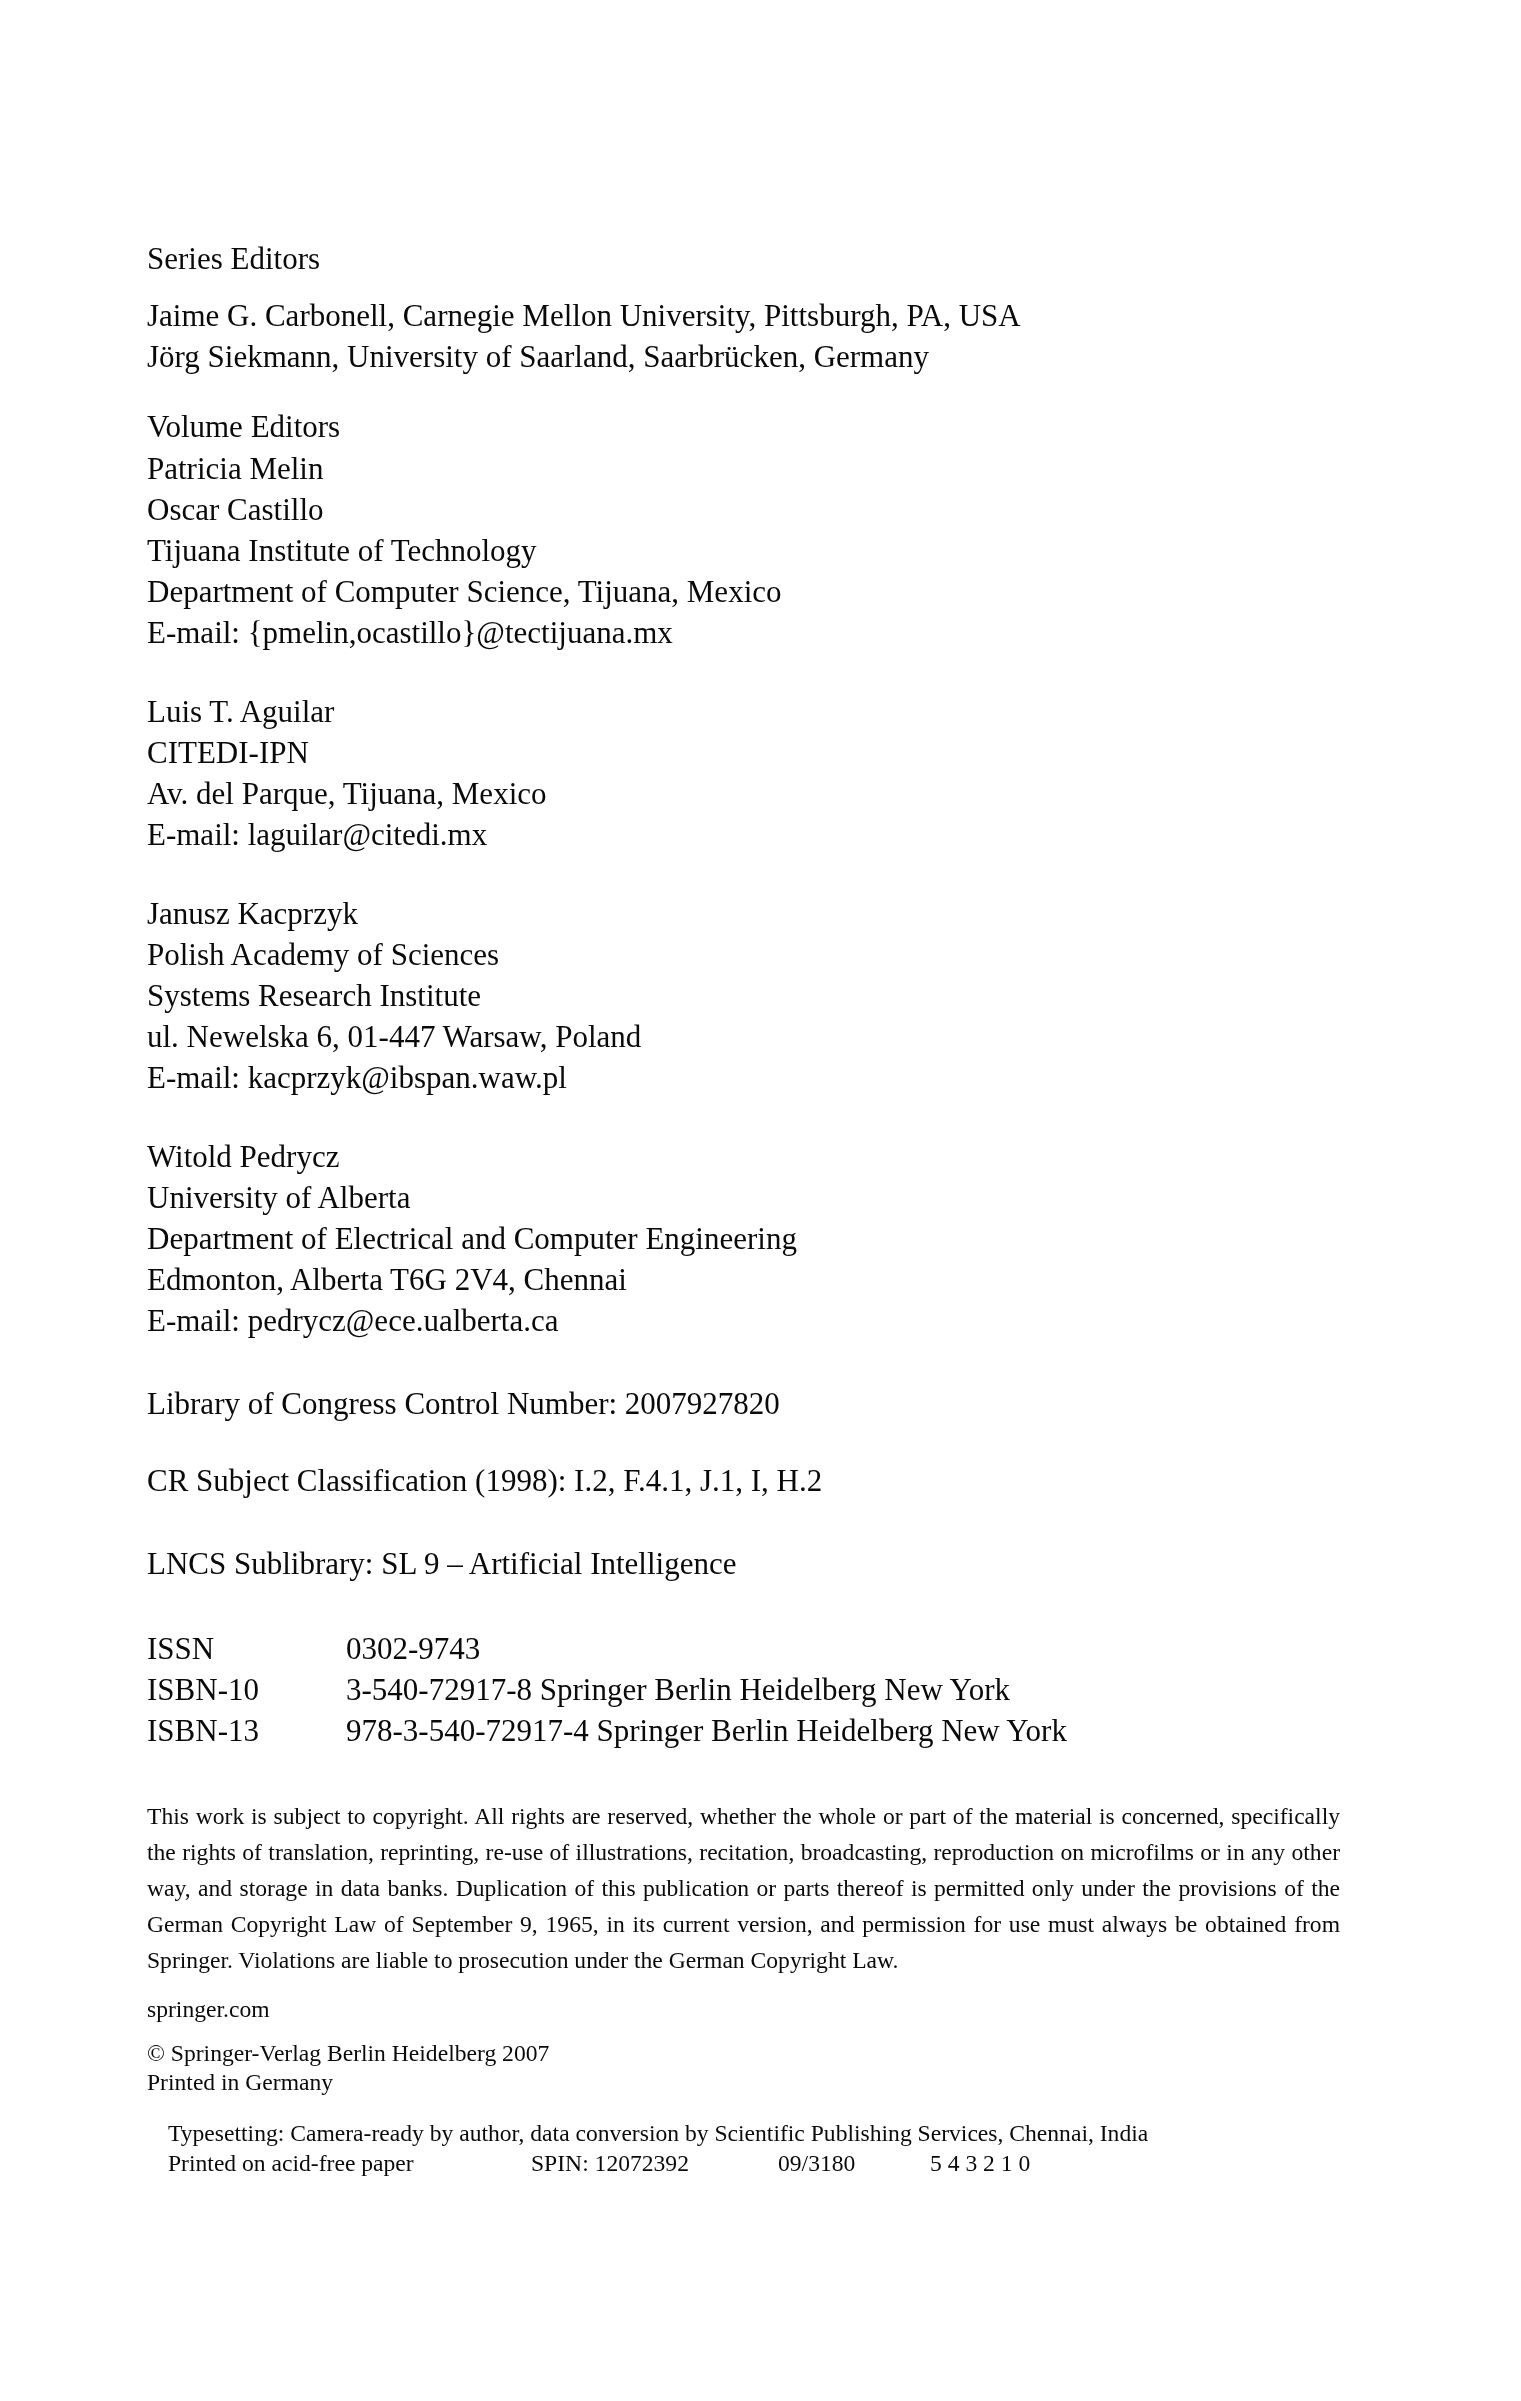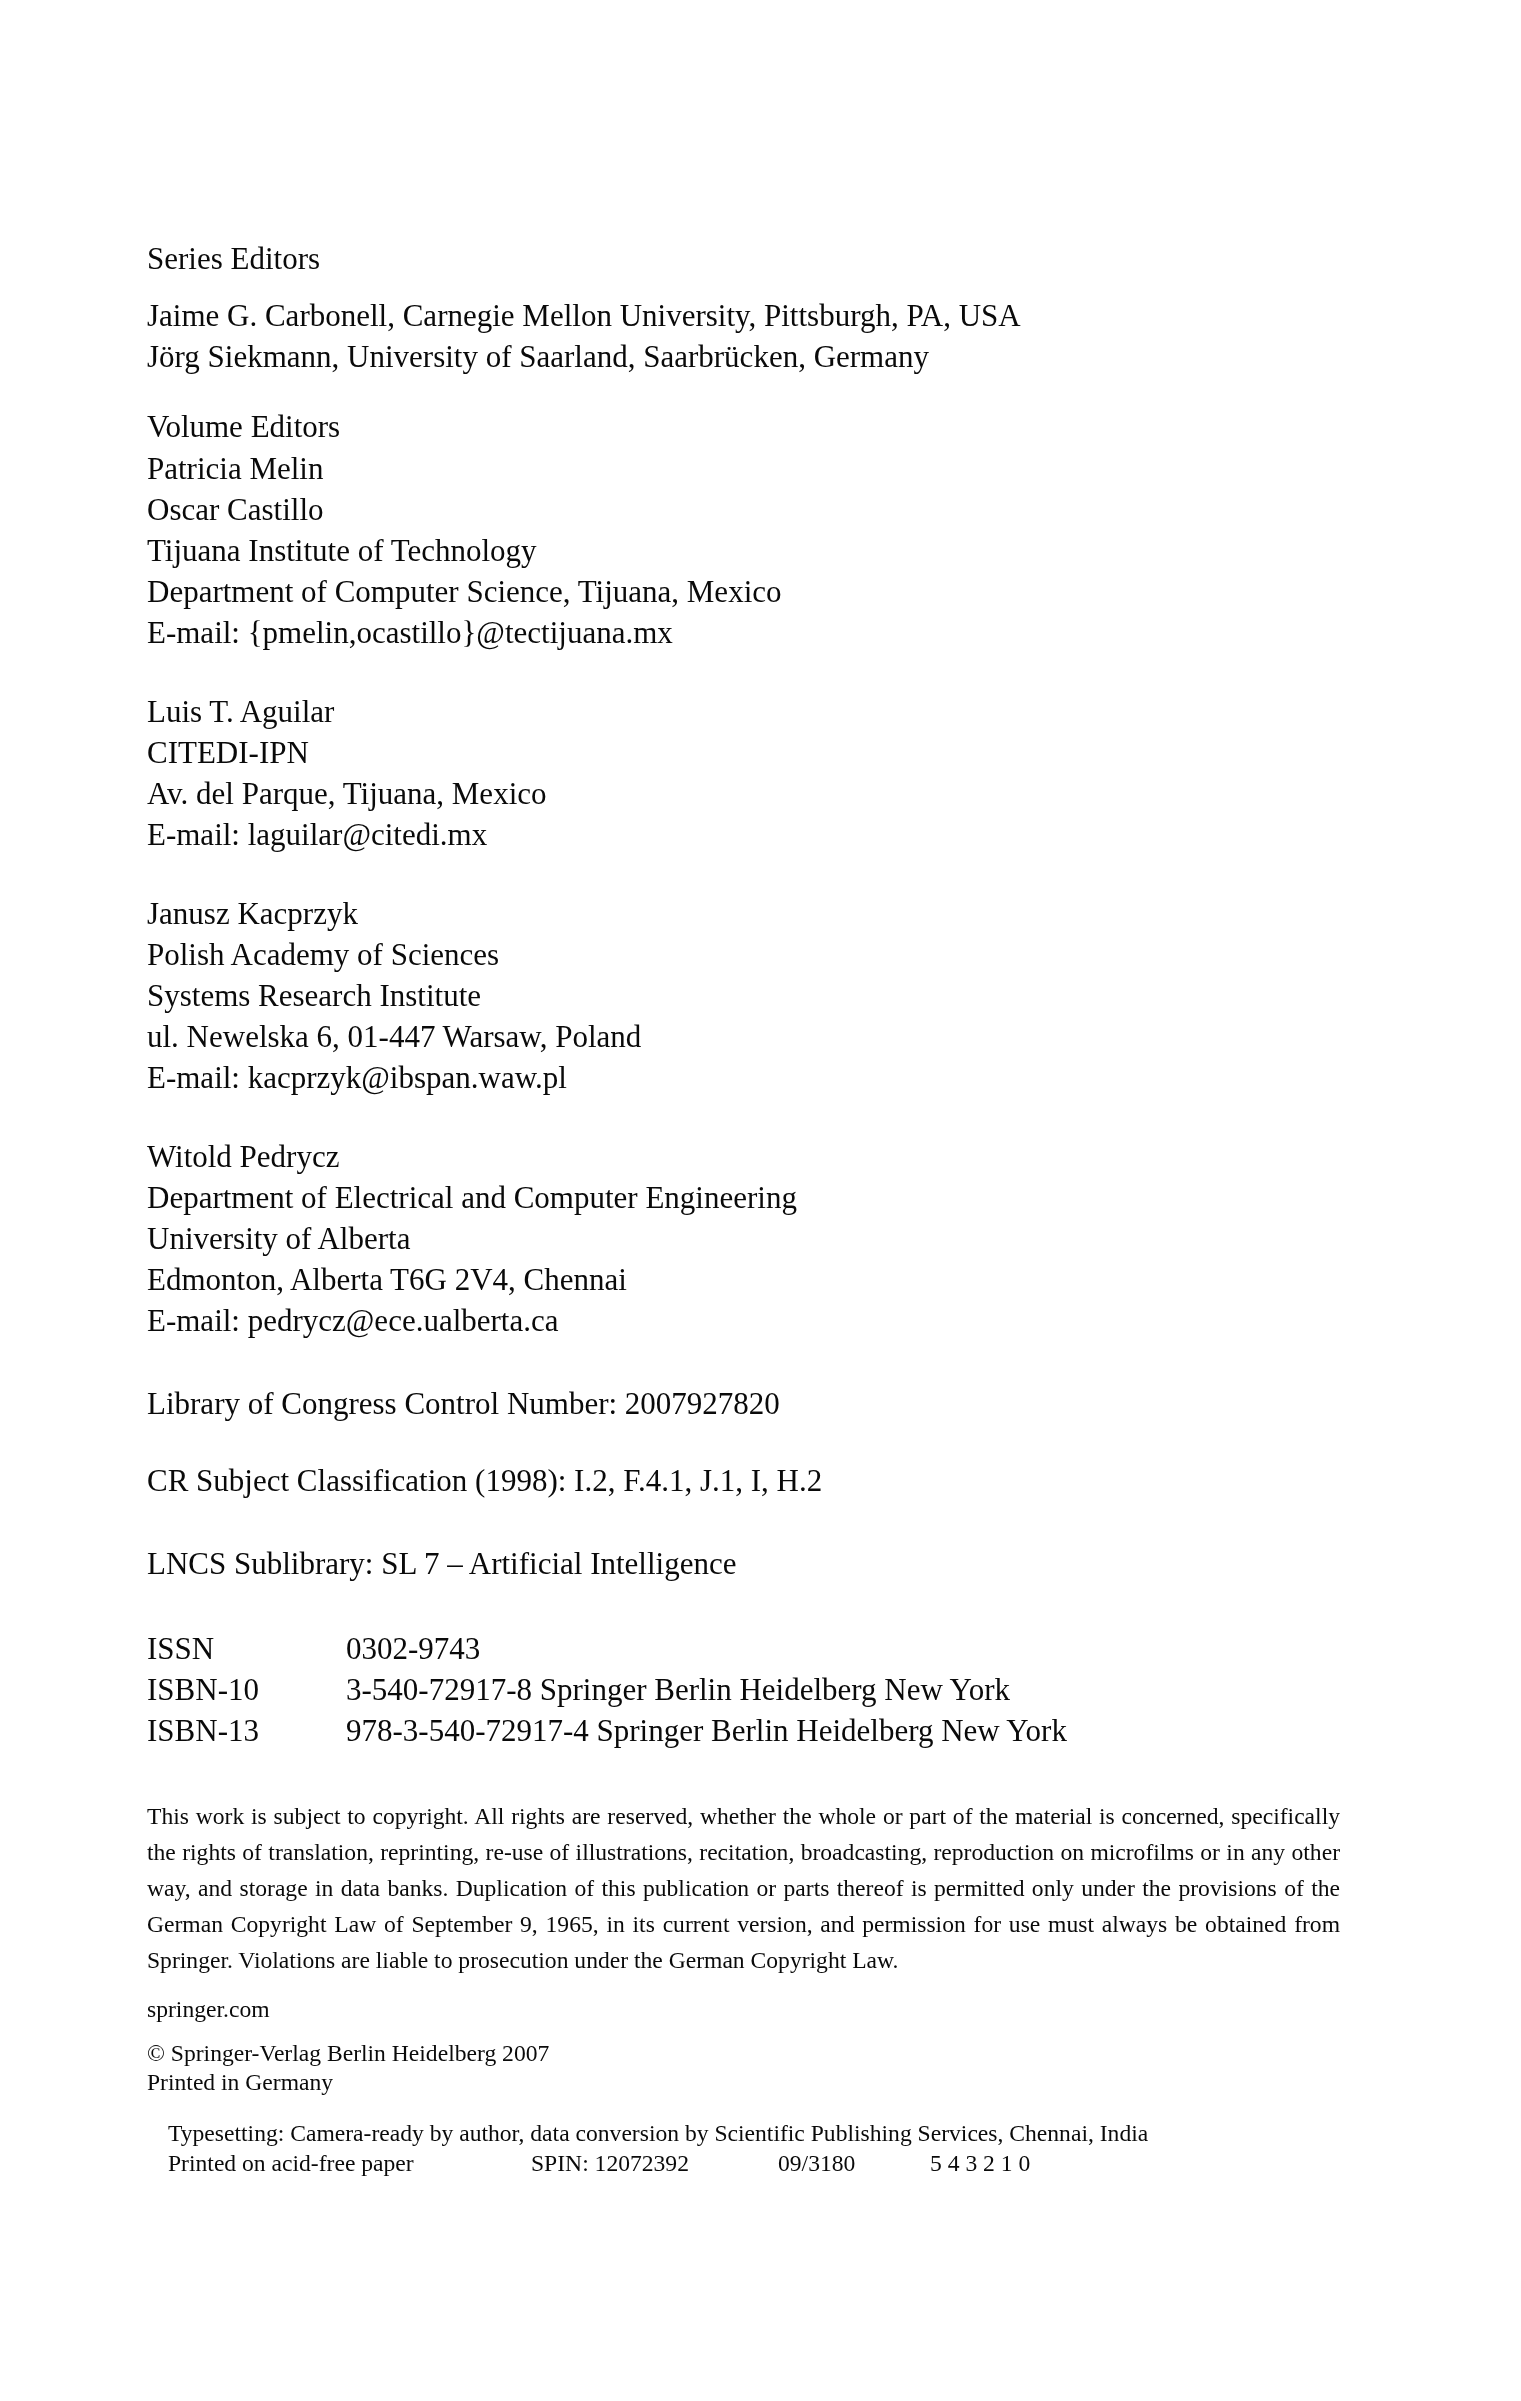--- a/index.html
+++ b/index.html
@@ -97,31 +97,31 @@
   <div class="editor-block">
     <div class="body-line">Janusz Kacprzyk</div>
     <div class="body-line">Polish Academy of Sciences</div>
     <div class="body-line">Systems Research Institute</div>
     <div class="body-line">ul. Newelska 6, 01-447 Warsaw, Poland</div>
     <div class="body-line">E-mail: kacprzyk@ibspan.waw.pl</div>
   </div>
 
   <div class="editor-block">
     <div class="body-line">Witold Pedrycz</div>
+    <div class="body-line">University of Alberta</div>
     <div class="body-line">Department of Electrical and Computer Engineering</div>
-    <div class="body-line">University of Alberta</div>
     <div class="body-line">Edmonton, Alberta T6G 2V4, Chennai</div>
     <div class="body-line">E-mail: pedrycz@ece.ualberta.ca</div>
   </div>
 
   <div class="body-line loc-line">Library of Congress Control Number: 2007927820</div>
 
   <div class="body-line cr-line">CR Subject Classification (1998): I.2, F.4.1, J.1, I, H.2</div>
 
-  <div class="body-line lncs-line">LNCS Sublibrary: SL 7 – Artificial Intelligence</div>
+  <div class="body-line lncs-line">LNCS Sublibrary: SL 9 – Artificial Intelligence</div>
 
   <div class="ids-block">
     <div class="ids-row">
       <span>ISSN</span>
       <span>0302-9743</span>
     </div>
     <div class="ids-row">
       <span>ISBN-10</span>
       <span>3-540-72917-8 Springer Berlin Heidelberg New York</span>
     </div>

